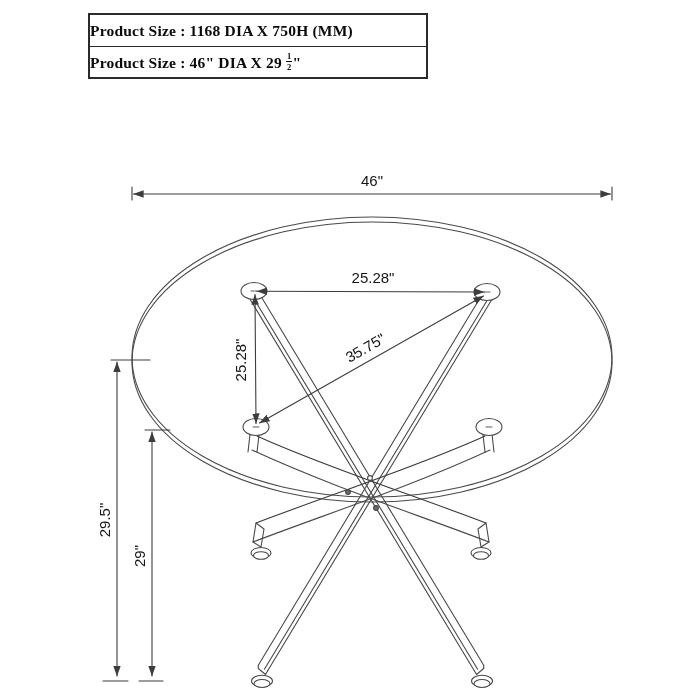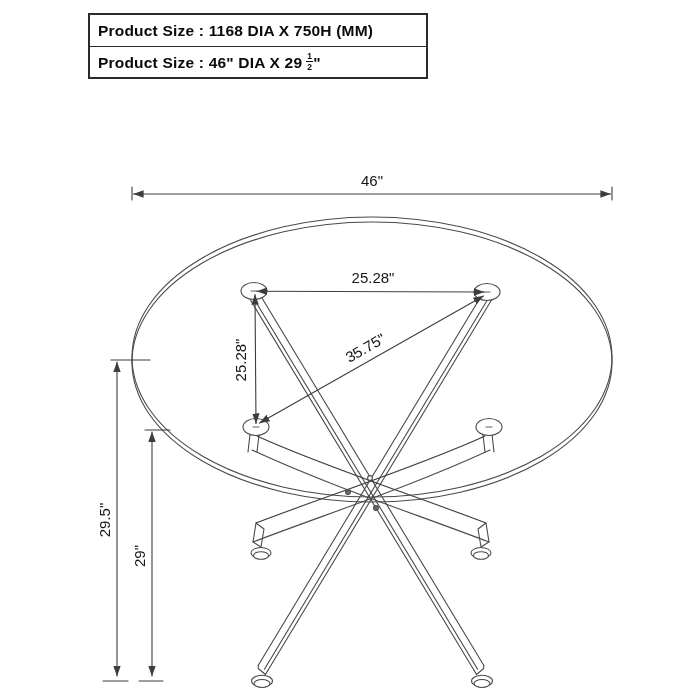--- a/index.html
+++ b/index.html
@@ -5,23 +5,24 @@
   html,body{margin:0;padding:0;background:#ffffff;}
   .canvas{
     position:relative;width:700px;height:700px;background:#ffffff;overflow:hidden;
     font-family:"Liberation Sans", sans-serif;
   }
   .spec-box{
     position:absolute;left:88px;top:13px;width:340px;height:66px;
     border:2px solid #2b2b2b;box-sizing:border-box;background:#fff;
   }
   .spec-row{
-    height:31px;display:flex;align-items:center;padding-left:8px;
+    height:31px;display:flex;align-items:center;padding-left:0;
     font-weight:bold;font-size:15.5px;color:#0a0a0a;letter-spacing:0.2px;
     white-space:nowrap;
+    font-family:Liberation Serif, serif;
   }
   .spec-row.first{border-bottom:1.5px solid #2b2b2b;}
   .frac{
     display:inline-flex;flex-direction:column;align-items:center;
     font-size:8.5px;line-height:1;margin-left:4px;transform:translateY(-1px);
   }
   .frac .num{border-bottom:1px solid #0a0a0a;padding:0 1px 0.5px 1px;}
   .frac .den{padding-top:0.5px;}
   svg text{
     font-family:"Liberation Sans", sans-serif;

